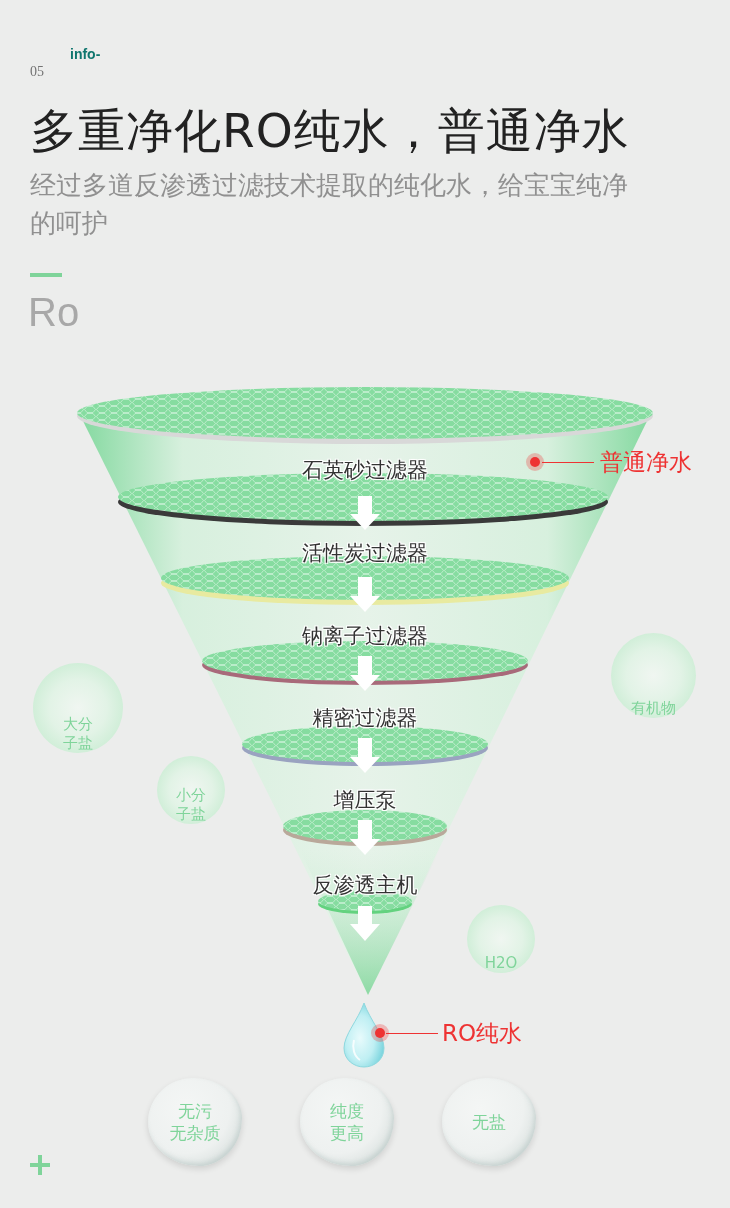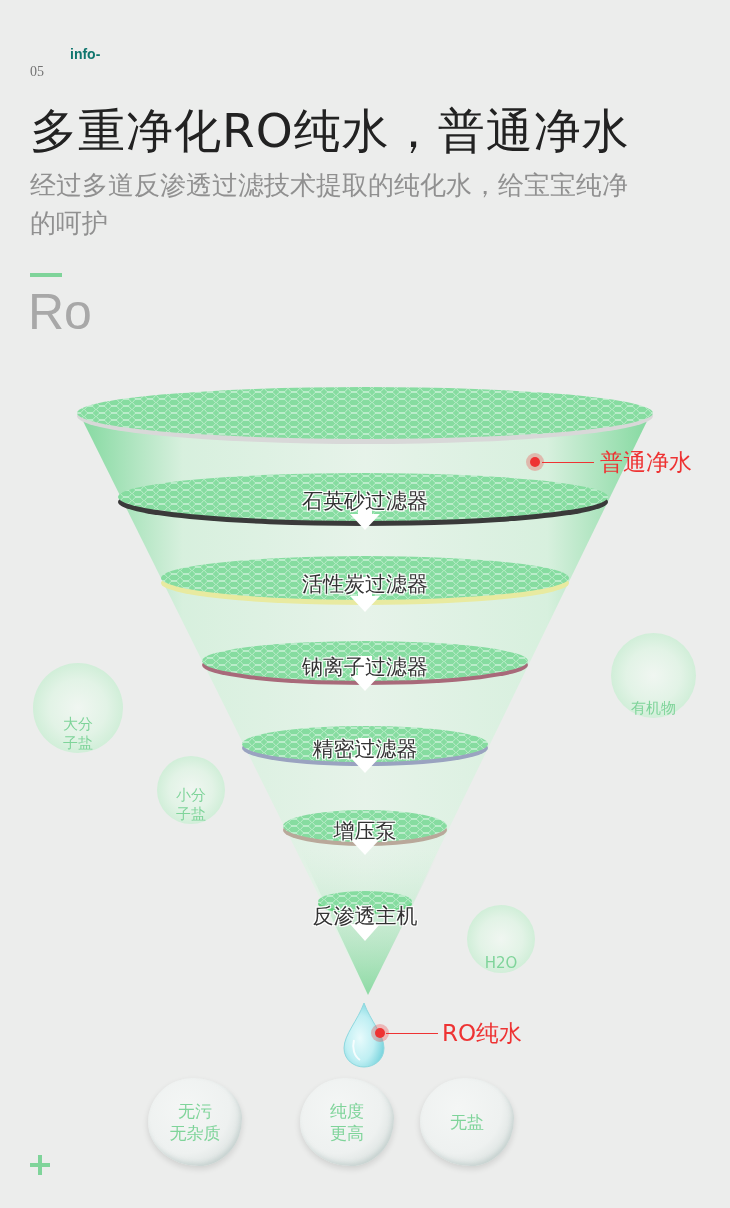--- a/index.html
+++ b/index.html
@@ -7,26 +7,26 @@
   body { position: relative; font-family: "DejaVu Sans", "Liberation Sans", sans-serif; }
 
   .info-tag { position: absolute; left: 30px; top: 46px; line-height: 17px; }
   .info-tag .label { font-family: "Liberation Sans", sans-serif; font-weight: bold; font-size: 14px; color: #0f766e; display: block; margin-left: 40px; }
   .info-tag .num { font-family: Liberation Serif, serif; font-size: 14px; color: #737373; display: block; }
 
   .title { position: absolute; left: 30px; top: 100px; font-size: 47px; color: #222; letter-spacing: 1px; white-space: nowrap; font-weight: normal; }
   .subtitle { position: absolute; left: 30px; top: 166px; width: 620px; font-size: 26px; line-height: 38px; color: #909090; }
 
   .accent-bar { position: absolute; left: 30px; top: 273px; width: 32px; height: 4px; background: #7fd49a; }
-  .en-title { position: absolute; left: 28px; top: 290px; font-family: "Liberation Sans", sans-serif; font-size: 50px; line-height: 44px; color: #a8a8a8; font-weight: 300; }
+  .en-title { position: absolute; left: 28px; top: 290px; font-family: "Liberation Sans", sans-serif; font-size: 40px; line-height: 44px; color: #a8a8a8; font-weight: 300; }
 
   .funnel { position: absolute; left: 0; top: 0; width: 730px; height: 1208px; }
 
   .stage-label { position: absolute; left: 0; width: 730px; text-align: center; font-size: 21px; color: #333;
-    text-shadow: 0 0 2px #fff, 0 0 2px #fff, 1px 1px 0 #fff, -1px -1px 0 #fff, 1px -1px 0 #fff, -1px 1px 0 #fff; margin-top: 31px; }
+    text-shadow: 0 0 2px #fff, 0 0 2px #fff, 1px 1px 0 #fff, -1px -1px 0 #fff, 1px -1px 0 #fff, -1px 1px 0 #fff; }
 
   .callout { position: absolute; font-size: 23px; color: #ee3333; white-space: nowrap; }
   .callout-dot { position: absolute; width: 18px; height: 18px; border-radius: 50%; background: rgba(238,60,60,0.3); }
   .callout-dot::after { content: ""; position: absolute; left: 4px; top: 4px; width: 10px; height: 10px; border-radius: 50%; background: #ee3333; }
   .callout-line { position: absolute; height: 1px; background: #ee3333; }
 
   .bubble { position: absolute; border-radius: 50%;
     background: radial-gradient(circle at 50% 50%, #f0f6f1 0%, #e2f3e6 45%, #bde9c9 100%);
     display: flex; align-items: flex-end; justify-content: center; text-align: center;
     color: #7fd49a; font-size: 15px; line-height: 19px; }
@@ -156,17 +156,17 @@
       <div>无污</div>
       <div>无杂质</div>
     </div>
 </div>
 <div class="drop" style="left:300px; top:1078px; width:94px; height:88px;">
   <div>
       <div>纯度</div>
       <div>更高</div>
     </div>
 </div>
-<div class="drop" style="left:420px; top:1078px; width:94px; height:88px;text-align:right;">
+<div class="drop" style="left:442px; top:1078px; width:94px; height:88px;text-align:right;">
   <div>无盐</div>
 </div>
 
 <div class="plus"></div>
 
 </body></html>

